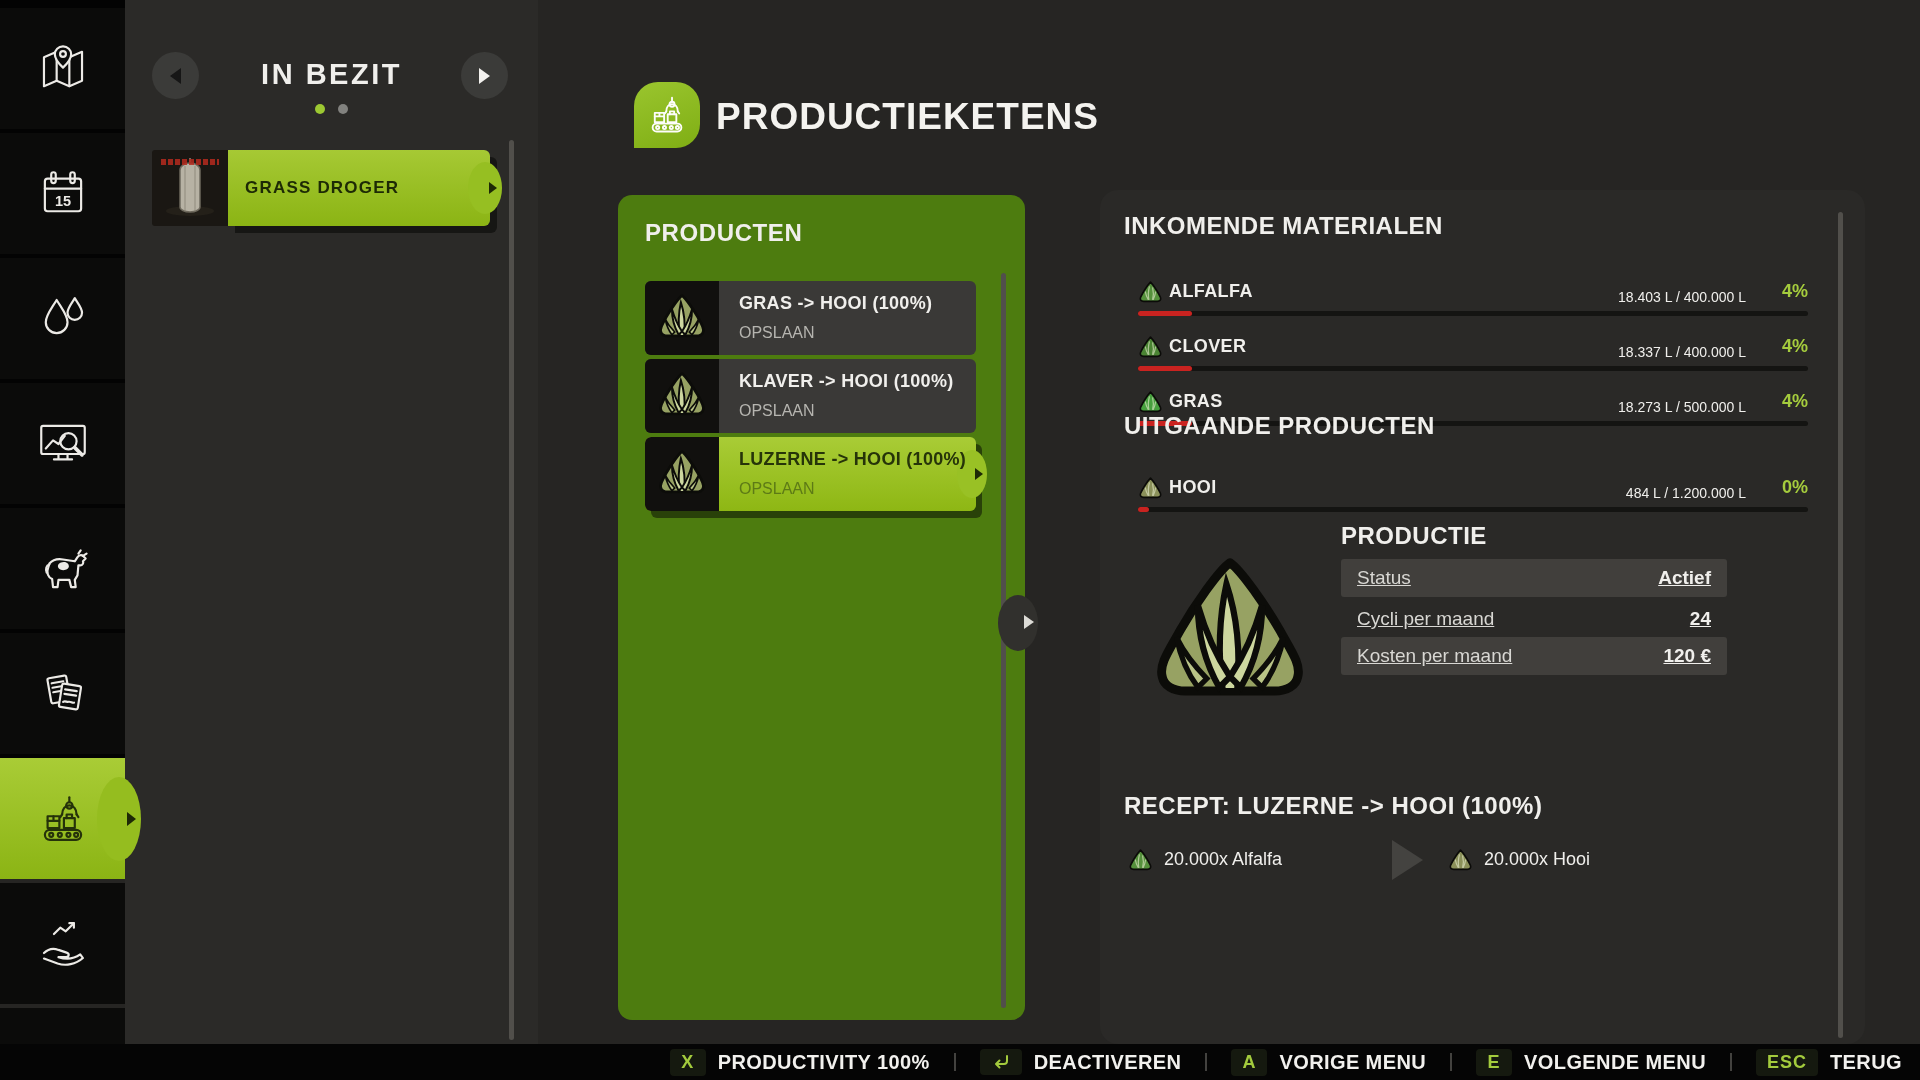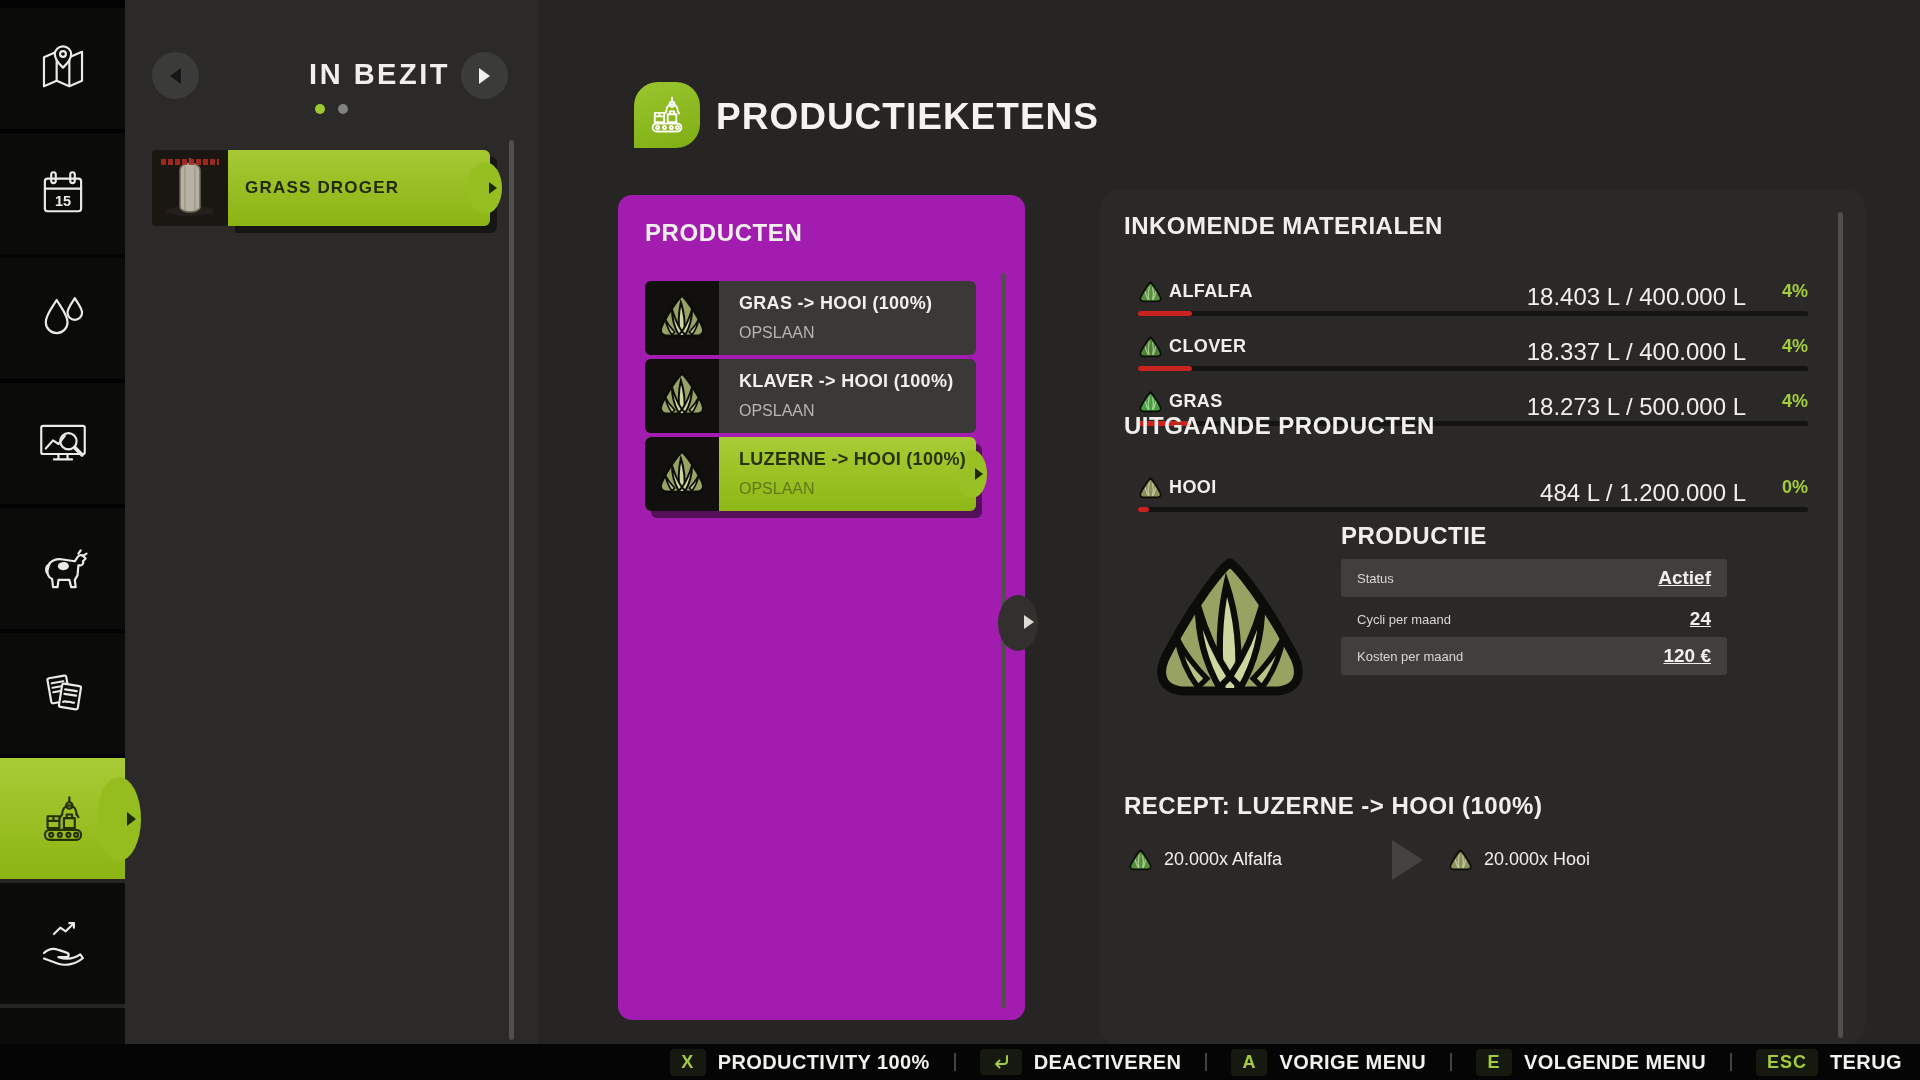--- a/index.html
+++ b/index.html
@@ -19,21 +19,21 @@
   .side-tri{position:absolute;right:-11px;top:50%;transform:translateY(-50%);width:0;height:0;
             border-top:7px solid transparent;border-bottom:7px solid transparent;border-left:9px solid #1e2906;}
 
   
   .left-col{position:absolute;left:125px;top:0;width:413px;height:1080px;background:#2b2a28;}
   .nav-btn{position:absolute;top:52px;width:47px;height:47px;border-radius:50%;background:#3b3b39;
            display:flex;align-items:center;justify-content:center;cursor:pointer;}
   .tri-l{width:0;height:0;border-top:8px solid transparent;border-bottom:8px solid transparent;border-right:11px solid #161616;}
   .tri-r{width:0;height:0;border-top:8px solid transparent;border-bottom:8px solid transparent;border-left:11px solid #f2f1ee;}
   .owned-title{position:absolute;left:0;top:58px;width:413px;text-align:center;font-size:29px;
-               font-weight:bold;letter-spacing:2.5px;padding-left:48px;}
+               font-weight:bold;letter-spacing:2.5px;}
   .dots{position:absolute;left:0;top:104px;width:413px;display:flex;justify-content:center;gap:13px;}
   .dot{width:10px;height:10px;border-radius:50%;background:#82827f;}
   .dot.active{background:#9cc832;}
   .owned-item{position:absolute;left:27px;top:150px;display:flex;height:76px;}
   .owned-thumb{width:76px;height:76px;background:#1a1713;position:relative;flex:none;border-radius:3px 0 0 3px;}
   .owned-thumb svg{position:absolute;left:0;top:0;}
   .red-marks{position:absolute;left:9px;top:9px;width:58px;height:6px;opacity:.85;
              background:repeating-linear-gradient(90deg,#b52a1e 0 5px,transparent 5px 7px);}
   .owned-label{position:relative;width:262px;height:76px;background:linear-gradient(180deg,#a6c934,#8bb414);
                border-radius:0 6px 6px 0;display:flex;align-items:center;
@@ -45,21 +45,21 @@
 
   
   .page-header-icon{position:absolute;left:634px;top:82px;width:66px;height:66px;
         background:linear-gradient(160deg,#9ac52e,#7fae14);border-radius:24px 24px 24px 0;
         display:flex;align-items:center;justify-content:center;}
   .page-header-icon svg{width:46px;height:46px;stroke:#fdfdfb;fill:none;stroke-width:2.6;
         stroke-linecap:round;stroke-linejoin:round;}
   .page-title{position:absolute;left:716px;top:96px;font-size:37px;font-weight:bold;letter-spacing:1px;color:#f4f3ef;}
 
   
-  .products-panel{position:absolute;left:618px;top:195px;width:407px;height:825px;background:#a21caf;border-radius:14px;}
+  .products-panel{position:absolute;left:618px;top:195px;width:407px;height:825px;background:#4d7c0f;border-radius:14px;}
   .pp-title{position:absolute;left:27px;top:24px;font-size:24px;font-weight:bold;letter-spacing:.6px;}
   .p-item{position:absolute;left:27px;width:331px;height:74px;display:flex;background:#3a3937;border-radius:6px;cursor:pointer;}
   .p-thumb{width:74px;height:74px;background:#11100e;border-radius:6px 0 0 6px;flex:none;
            display:flex;align-items:center;justify-content:center;}
   .p-thumb svg{width:56px;height:52px;}
   .p-body{flex:1;padding:12px 0 0 20px;position:relative;}
   .p-title{font-size:18px;font-weight:bold;letter-spacing:.3px;}
   .p-sub{font-size:16px;color:#b6b5b0;margin-top:10px;}
   .p-item.selected{background:linear-gradient(180deg,#a9cc36,#8eb714);
                    box-shadow:6px 7px 0 rgba(6,6,4,.5);z-index:2;border-radius:6px;}
@@ -73,30 +73,30 @@
   .panel-tri{position:absolute;right:-9px;top:420px;width:0;height:0;
              border-top:7px solid transparent;border-bottom:7px solid transparent;border-left:10px solid #dcdbd6;}
 
   
   .detail-panel{position:absolute;left:1100px;top:190px;width:765px;height:854px;background:#2a2927;border-radius:18px;}
   .sec-title{position:absolute;font-size:24px;font-weight:bold;letter-spacing:.5px;}
   .mat-row{position:absolute;left:38px;width:670px;}
   .mat-head{display:flex;align-items:center;gap:6px;height:26px;}
   .pile-sm{width:25px;height:23px;flex:none;}
   .mat-name{font-weight:bold;font-size:18px;letter-spacing:.4px;flex:1;}
-  .mat-amount{font-size:24px;margin-top:12px;}
+  .mat-amount{font-size:14px;margin-top:12px;}
   .mat-pct{width:56px;text-align:right;font-size:18px;font-weight:bold;color:#a5cc3d;}
   .bar{position:relative;margin-top:7px;height:5px;background:#141412;border-radius:3px;}
   .bar-fill{position:absolute;left:0;top:0;height:5px;background:#c92320;border-radius:3px;}
   .fill-4{width:8%;} .fill-0{width:11px;}
   .prod-img{position:absolute;left:40px;top:362px;width:180px;height:164px;}
   .t-row{position:absolute;left:241px;width:386px;display:flex;align-items:center;
          padding:0 16px;box-sizing:border-box;background:#413f3c;border-radius:3px;}
   .t-row.alt{background:transparent;}
-  .t-label{flex:1;color:#d8d7d3;font-size:13px;}
+  .t-label{flex:1;color:#d8d7d3;font-size:19px;text-decoration:underline;}
   .t-value{font-weight:bold;font-size:19px;text-decoration:underline;}
   .rcp-block{position:absolute;display:flex;align-items:center;gap:11px;font-size:18px;}
   .rcp-play{position:absolute;left:292px;top:650px;width:0;height:0;
             border-top:20px solid transparent;border-bottom:20px solid transparent;border-left:31px solid #444340;}
 
   
   .bottom-bar{position:absolute;left:0;bottom:0;width:1920px;height:36px;background:#050505;
               display:flex;align-items:center;justify-content:flex-end;gap:24px;padding-right:18px;
               box-sizing:border-box;z-index:10;}
   .bb-item{display:flex;align-items:center;gap:12px;cursor:pointer;}

